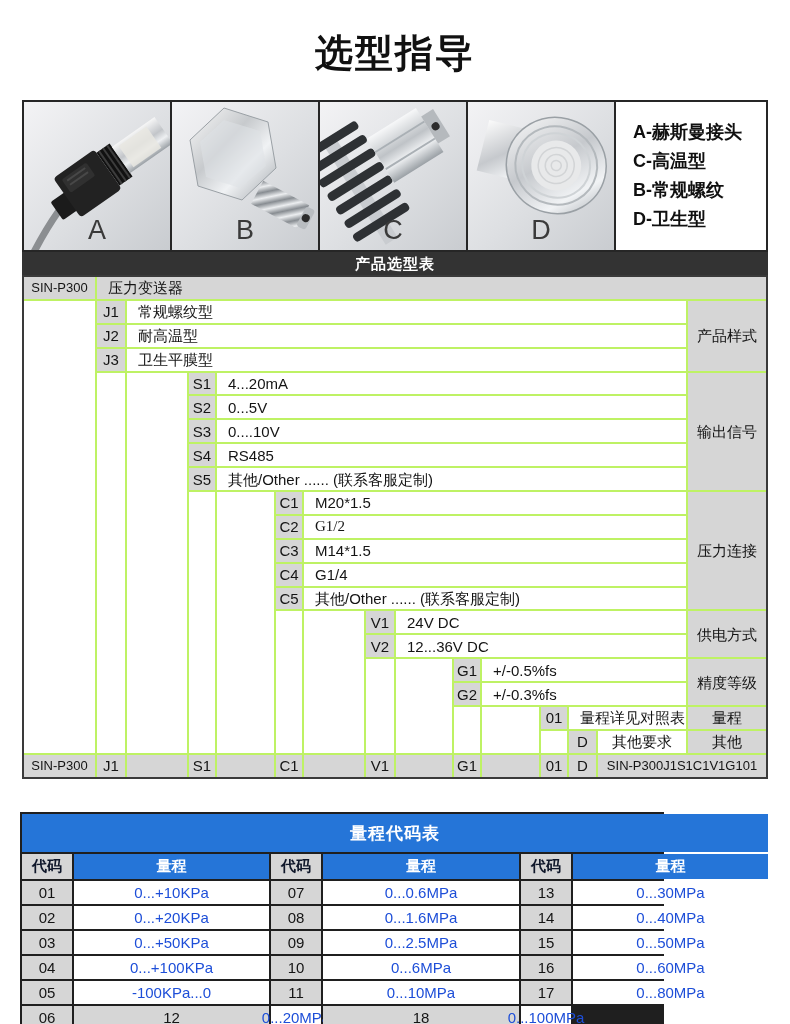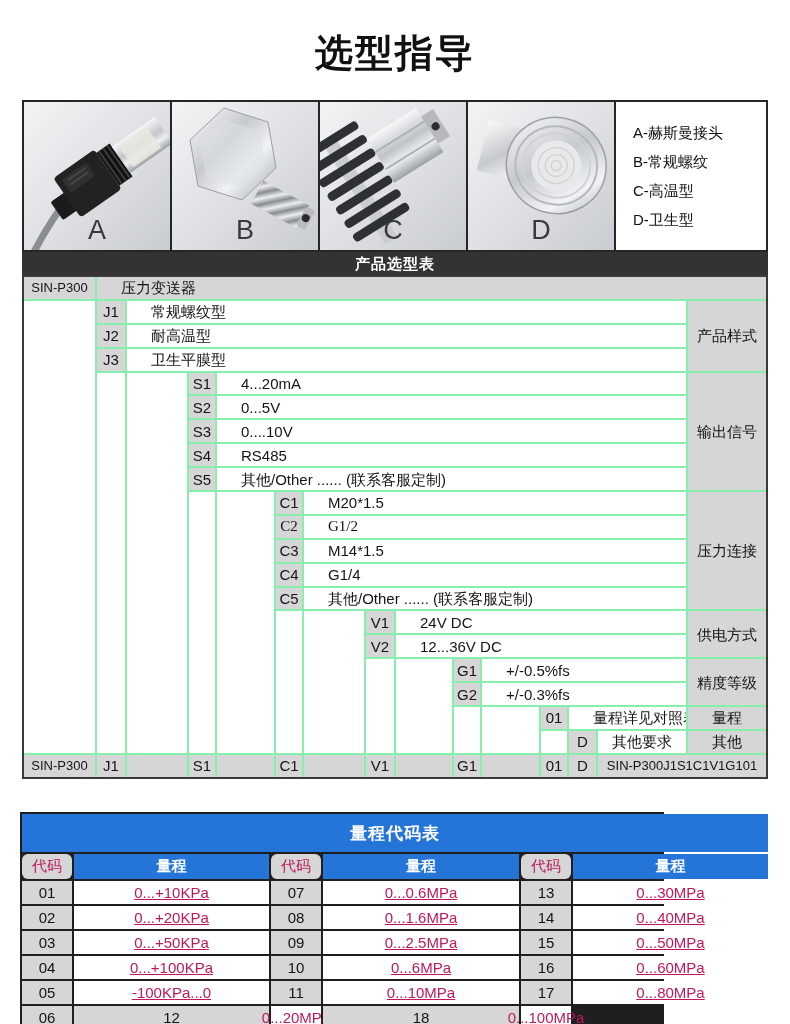--- a/index.html
+++ b/index.html
@@ -10,47 +10,47 @@
 
   
   .strip{position:absolute;left:22px;top:88px;width:746px;height:152px;box-sizing:border-box;
         border:2px solid #262626;background:#262626;display:flex;gap:2px;}
   .photo{width:146px;position:relative;background:linear-gradient(135deg,#f3f3f5 0%,#dddfe2 55%,#c9ccd0 100%);overflow:hidden;}
   .photo svg{position:absolute;left:0;top:0;}
   .photo-letter{position:absolute;bottom:4px;left:0;width:100%;text-align:center;
         font-size:27px;color:#3a3a3a;}
   .legend{flex:1;background:#fff;display:flex;flex-direction:column;justify-content:center;
         padding-left:17px;gap:4px;}
-  .legend-line{font-size:15px;font-weight:normal;color:#101010;line-height:25px;white-space:nowrap;}
+  .legend-line{font-size:18px;font-weight:bold;color:#101010;line-height:25px;white-space:nowrap;}
 
   
   .sel-wrap{position:absolute;left:22px;top:240px;width:746px;}
   .sel-header{height:23px;background:#333333;color:#fff;font-size:15px;font-weight:bold;
         text-align:center;line-height:23px;letter-spacing:1px;}
   .sel-grid{display:grid;width:746px;box-sizing:border-box;
         grid-template-columns:71px 28px 60px 26px 57px 26px 60px 28px 56px 26px 57px 26px 27px 88px 78px;
-        grid-auto-rows:21.9px;gap:2px;background:#86efac;border:2px solid #3a3a3a;}
+        grid-auto-rows:21.9px;gap:2px;background:#bef264;border:2px solid #3a3a3a;}
   .cell{background:#fff;font-size:15px;color:#141414;display:flex;align-items:center;
         overflow:hidden;white-space:nowrap;line-height:1;}
   .cell.gray{background:#d6d6d6;}
   .cell.center{justify-content:center;}
-  .cell.pad{padding-left:24px;}
+  .cell.pad{padding-left:11px;}
   .cell.small{font-size:13px;}
 
   
   .range-grid{position:absolute;left:20px;top:800px;display:grid;width:644px;box-sizing:border-box;
         grid-template-columns:50px 195px 50px 196px 50px 195px;gap:2px;
         background:#1f1f1f;border:2px solid #1f1f1f;}
   .rt-title{grid-column:1/-1;height:38px;background:#2575d8;color:#fff;font-size:17px;
         font-weight:bold;letter-spacing:1px;display:flex;align-items:center;justify-content:center;}
   .rt-cell{height:25px;display:flex;align-items:center;justify-content:center;font-size:15px;}
-  .rt-head-code{background:#d6d6d6;font-weight:normal;color:#be185d;border-radius:6px;}
+  .rt-head-code{background:#d6d6d6;font-weight:bold;color:#0f172a;}
   .rt-head-range{background:#2575d8;font-weight:bold;color:#fff;}
   .rt-code{background:#d6d6d6;color:#141414;height:23px;}
-  .rt-range{background:#fff;color:#be185d;height:23px;text-decoration:underline;}
+  .rt-range{background:#fff;color:#1d4ed8;height:23px;}
 </style>
 </head>
 <body>
 
 <div class="page">
 
   <div class="page-title">选型指导</div>
 
   <div class="strip">
     <div class="photo">
@@ -161,22 +161,22 @@
           <circle cx="84" cy="62" r="18" fill="none" stroke="#d2d4d6" stroke-width="1.5"></circle>
           <circle cx="84" cy="62" r="11" fill="none" stroke="#d2d4d6" stroke-width="1.5"></circle>
           <circle cx="84" cy="62" r="5" fill="none" stroke="#d2d4d6" stroke-width="1.5"></circle>
         </g>
       </svg>
       <div class="photo-letter">D</div>
     </div>
 
     <div class="legend">
       <div class="legend-line">A-赫斯曼接头</div>
+      <div class="legend-line">C-高温型</div>
       <div class="legend-line">B-常规螺纹</div>
-      <div class="legend-line">C-高温型</div>
       <div class="legend-line">D-卫生型</div>
     </div>
   </div>
 
   <div class="sel-wrap">
     <div class="sel-header">产品选型表</div>
     <div class="sel-grid" id="selGrid">
         <div class="cell gray center small" style="grid-area: 1 / 1 / 2 / 2;">SIN-P300</div>
         <div class="cell gray pad" style="grid-area: 1 / 2 / 2 / 16;">压力变送器</div>
         <div class="cell gray center" style="grid-area: 2 / 2 / 3 / 3;">J1</div>
@@ -192,21 +192,21 @@
         <div class="cell pad" style="grid-area: 6 / 5 / 7 / 15;">0...5V</div>
         <div class="cell gray center" style="grid-area: 7 / 4 / 8 / 5;">S3</div>
         <div class="cell pad" style="grid-area: 7 / 5 / 8 / 15;">0....10V</div>
         <div class="cell gray center" style="grid-area: 8 / 4 / 9 / 5;">S4</div>
         <div class="cell pad" style="grid-area: 8 / 5 / 9 / 15;">RS485</div>
         <div class="cell gray center" style="grid-area: 9 / 4 / 10 / 5;">S5</div>
         <div class="cell pad" style="grid-area: 9 / 5 / 10 / 15;">其他/Other ...... (联系客服定制)</div>
         <div class="cell gray center" style="grid-area: 5 / 15 / 10 / 16;">输出信号</div>
         <div class="cell gray center" style="grid-area: 10 / 6 / 11 / 7;">C1</div>
         <div class="cell pad" style="grid-area: 10 / 7 / 11 / 15;">M20*1.5</div>
-        <div class="cell gray center" style="grid-area: 11 / 6 / 12 / 7; font-family: Liberation Serif, serif;">C2</div>
+        <div class="cell gray center" style="grid-area: 11 / 6 / 12 / 7;">C2</div>
         <div class="cell pad" style="grid-area: 11 / 7 / 12 / 15; font-family: Liberation Serif, serif;">G1/2</div>
         <div class="cell gray center" style="grid-area: 12 / 6 / 13 / 7;">C3</div>
         <div class="cell pad" style="grid-area: 12 / 7 / 13 / 15;">M14*1.5</div>
         <div class="cell gray center" style="grid-area: 13 / 6 / 14 / 7;">C4</div>
         <div class="cell pad" style="grid-area: 13 / 7 / 14 / 15;">G1/4</div>
         <div class="cell gray center" style="grid-area: 14 / 6 / 15 / 7;">C5</div>
         <div class="cell pad" style="grid-area: 14 / 7 / 15 / 15;">其他/Other ...... (联系客服定制)</div>
         <div class="cell gray center" style="grid-area: 10 / 15 / 15 / 16;">压力连接</div>
         <div class="cell gray center" style="grid-area: 15 / 8 / 16 / 9;">V1</div>
         <div class="cell pad" style="grid-area: 15 / 9 / 16 / 15;">24V DC</div>

